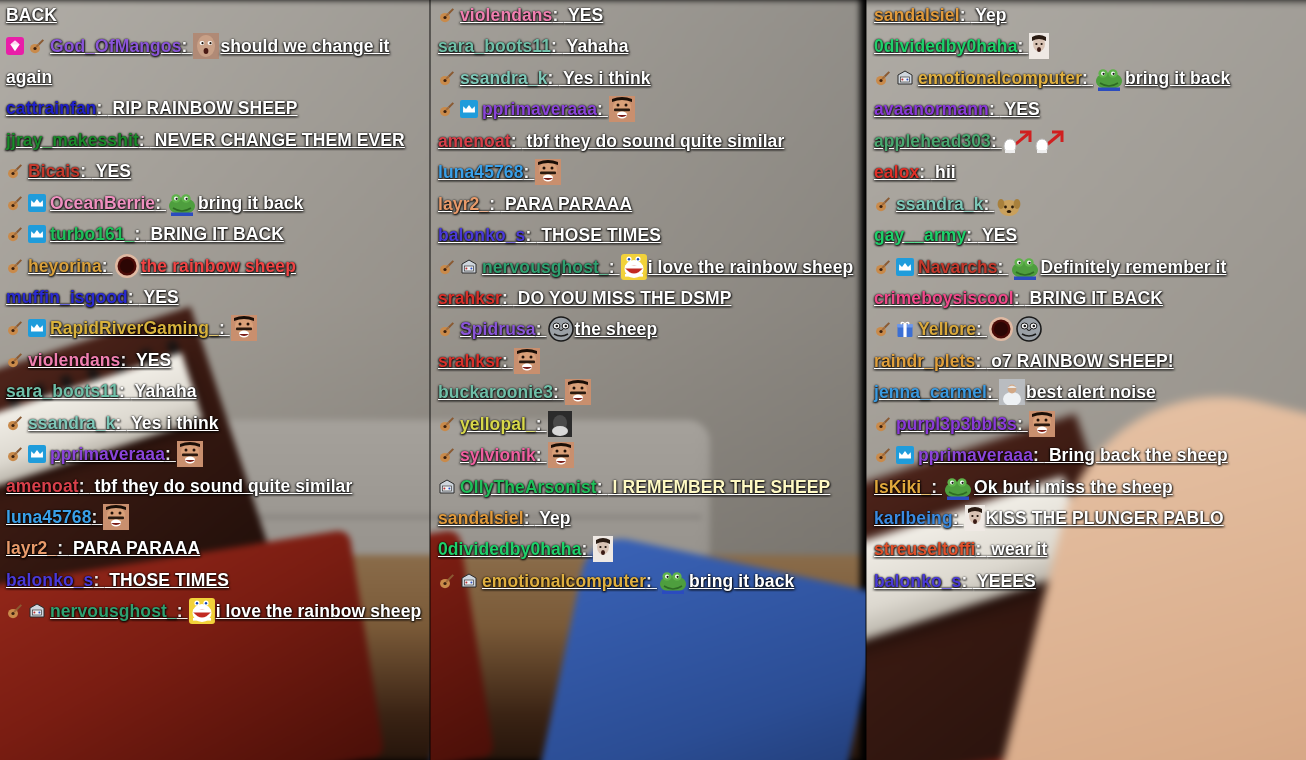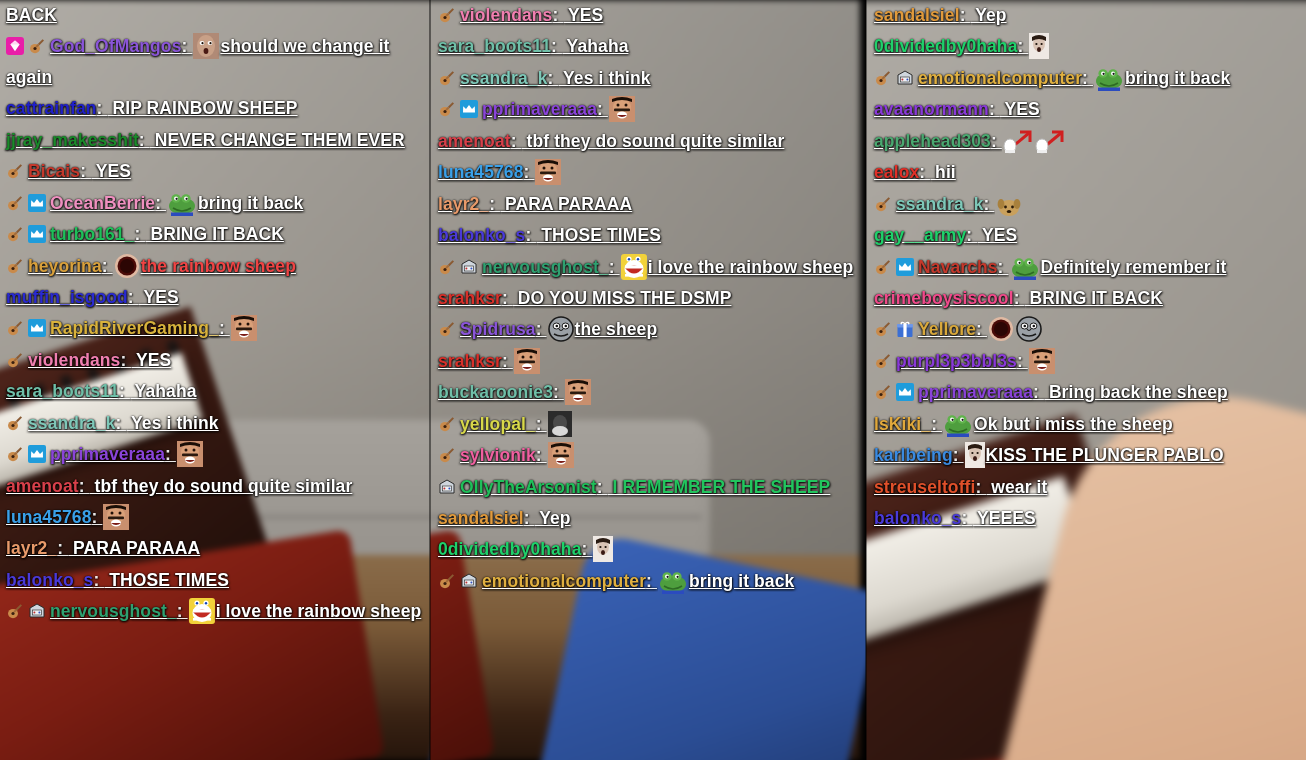--- a/index.html
+++ b/index.html
@@ -414,21 +414,21 @@
             <path d="M8 19 Q13 23 18 19" fill="#7a1a14"></path>
             <circle cx="9" cy="9" r="1.5" fill="#201008"></circle>
             <circle cx="17" cy="9" r="1.5" fill="#201008"></circle>
             <path d="M3 3 Q13 -1 23 3 L23 6 Q13 2 3 6 Z" fill="#1a0e06"></path>
           </svg></span></div>
       <div class="msg"><span class="badge"><svg viewBox="0 0 18 18">
             <path d="M2 6 L9 2 L16 6 L16 15 L2 15 Z" fill="#cfd6dd" stroke="#2a2a2a" stroke-width="1"></path>
             <rect x="4.4" y="8" width="9" height="5" fill="#eef2f5" stroke="#3a3a3a" stroke-width=".7"></rect>
             <circle cx="6.4" cy="10.4" r="1" fill="#c03030"></circle>
             <circle cx="11.4" cy="10.4" r="1" fill="#3050c0"></circle>
-          </svg></span><span class="user" style="color: rgb(31, 191, 90);">OllyTheArsonist</span><span class="colon">:&nbsp;</span><span class="body" style="color: #22c55e;"> I REMEMBER THE SHEEP</span></div>
+          </svg></span><span class="user" style="color: rgb(31, 191, 90);">OllyTheArsonist</span><span class="colon">:&nbsp;</span><span class="body" style="color: #fef9c3;"> I REMEMBER THE SHEEP</span></div>
       <div class="msg"><span class="user" style="color: rgb(224, 154, 60);">sandalsiel</span><span class="colon">:&nbsp;</span><span class="body" style="color: rgb(255, 255, 255);"> Yep</span></div>
       <div class="msg"><span class="user" style="color: rgb(31, 208, 106);">0dividedby0haha</span><span class="colon">:&nbsp;</span><span class="emote"><svg width="20" height="26" viewBox="0 0 20 26">
             <rect width="20" height="26" fill="#efe9e4"></rect>
             <ellipse cx="10" cy="11" rx="6" ry="7.5" fill="#d9c3b4"></ellipse>
             <path d="M3 4 Q10 0 17 4 L17 8 Q10 4 3 8 Z" fill="#2a1b12"></path>
             <circle cx="7.4" cy="11" r="1.1" fill="#1a1008"></circle>
             <circle cx="12.6" cy="11" r="1.1" fill="#1a1008"></circle>
             <ellipse cx="10" cy="16.5" rx="2" ry="2.6" fill="#3a1a14"></ellipse>
           </svg></span></div>
       <div class="msg"><span class="badge"><svg viewBox="0 0 18 18">
@@ -547,20 +547,27 @@
             <circle cx="13" cy="13" r="7" fill="#2c0604"></circle>
           </svg></span><span class="emote"><svg width="26" height="26" viewBox="0 0 26 26">
             <circle cx="13" cy="13" r="12" fill="#9aa0a6" stroke="#1a1a1a" stroke-width="1.6"></circle>
             <ellipse cx="8.5" cy="10" rx="3.4" ry="3" fill="#fff" stroke="#1a1a1a" stroke-width="1"></ellipse>
             <ellipse cx="17.5" cy="10" rx="3.4" ry="3" fill="#fff" stroke="#1a1a1a" stroke-width="1"></ellipse>
             <circle cx="8.8" cy="10" r="1.3" fill="#111"></circle>
             <circle cx="17.8" cy="10" r="1.3" fill="#111"></circle>
             <path d="M6 18 Q13 22 20 18" stroke="#1a1a1a" stroke-width="1.6" fill="none"></path>
             <path d="M11 13 Q13 16 15 13" stroke="#1a1a1a" stroke-width="1.2" fill="none"></path>
           </svg></span></div>
+      <div class="msg"><span class="user" style="color: rgb(224, 160, 60);">raindr_plets</span><span class="colon">:&nbsp;</span><span class="body" style="color: rgb(255, 255, 255);"> o7 RAINBOW SHEEP!</span></div>
+      <div class="msg"><span class="user" style="color: rgb(58, 154, 224);">jenna_carmel</span><span class="colon">:&nbsp;</span><span class="emote"><svg width="26" height="26" viewBox="0 0 26 26">
+            <rect width="26" height="26" fill="#b9bcc0"></rect>
+            <ellipse cx="13" cy="20" rx="9" ry="7" fill="#eef1f4"></ellipse>
+            <circle cx="13" cy="10" r="4.4" fill="#d2a886"></circle>
+            <path d="M8.4 9 Q13 4.5 17.6 9 Z" fill="#e8e8e8"></path>
+          </svg></span><span class="body" style="color: rgb(255, 255, 255);">best alert noise</span></div>
       <div class="msg"><span class="badge"><svg viewBox="0 0 18 18">
             <path d="M14.6 2.2 L16 3.6 L11.4 8.2 L10 6.8 Z" fill="#8a5a32"></path>
             <ellipse cx="7" cy="11.6" rx="5" ry="4.6" fill="#c98a4a"></ellipse>
             <ellipse cx="7" cy="11.4" rx="1.6" ry="1.5" fill="#3a2010"></ellipse>
             <path d="M10 6.8 L11.4 8.2 L8.6 10.8 L7.4 9.5 Z" fill="#a06a3a"></path>
           </svg></span><span class="user" style="color: rgb(138, 58, 216);">purpl3p3bbl3s</span><span class="colon">:&nbsp;</span><span class="emote"><svg width="26" height="26" viewBox="0 0 26 26">
             <rect width="26" height="26" fill="#c98f6e"></rect>
             <ellipse cx="13" cy="11" rx="9" ry="8" fill="#d9a079"></ellipse>
             <rect x="5" y="12.5" width="16" height="2.8" rx="1" fill="#2a1a10"></rect>
             <ellipse cx="13" cy="19" rx="5" ry="3.4" fill="#fff"></ellipse>

